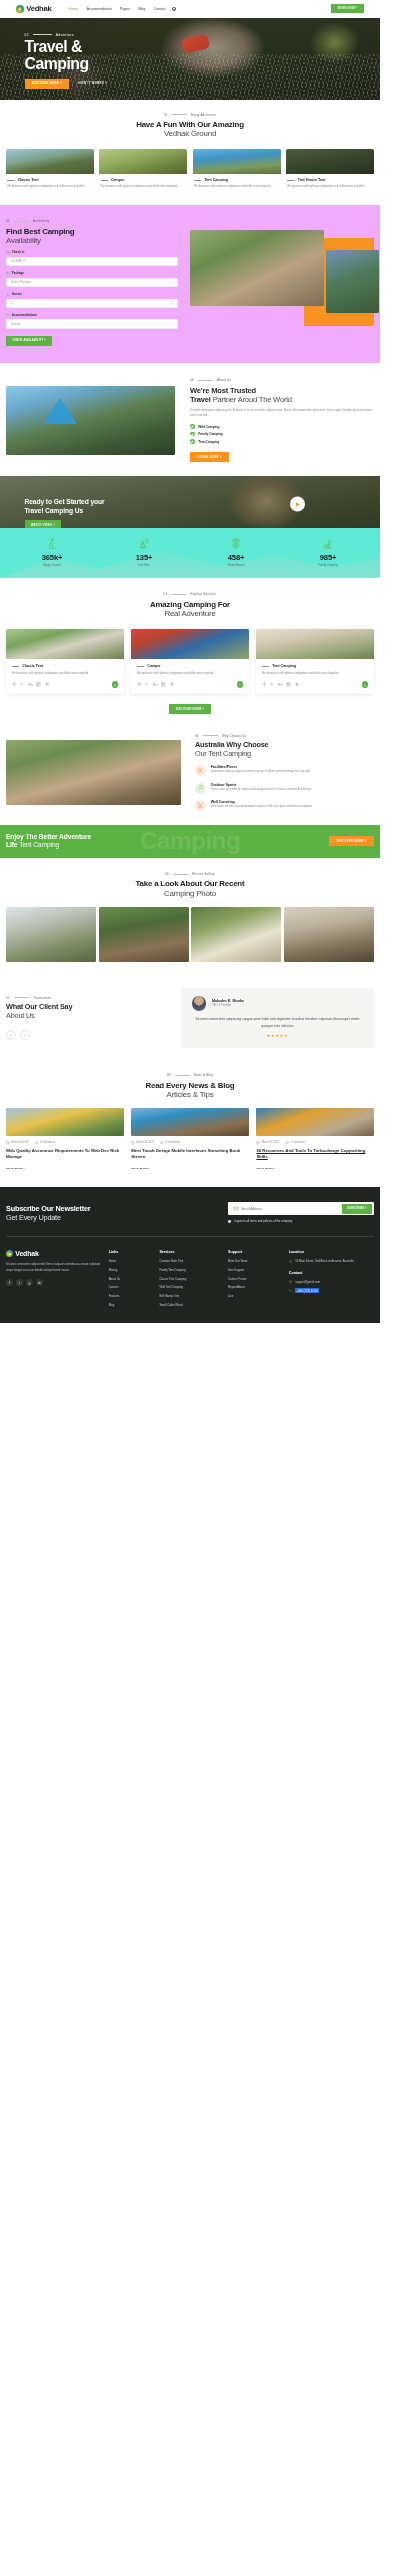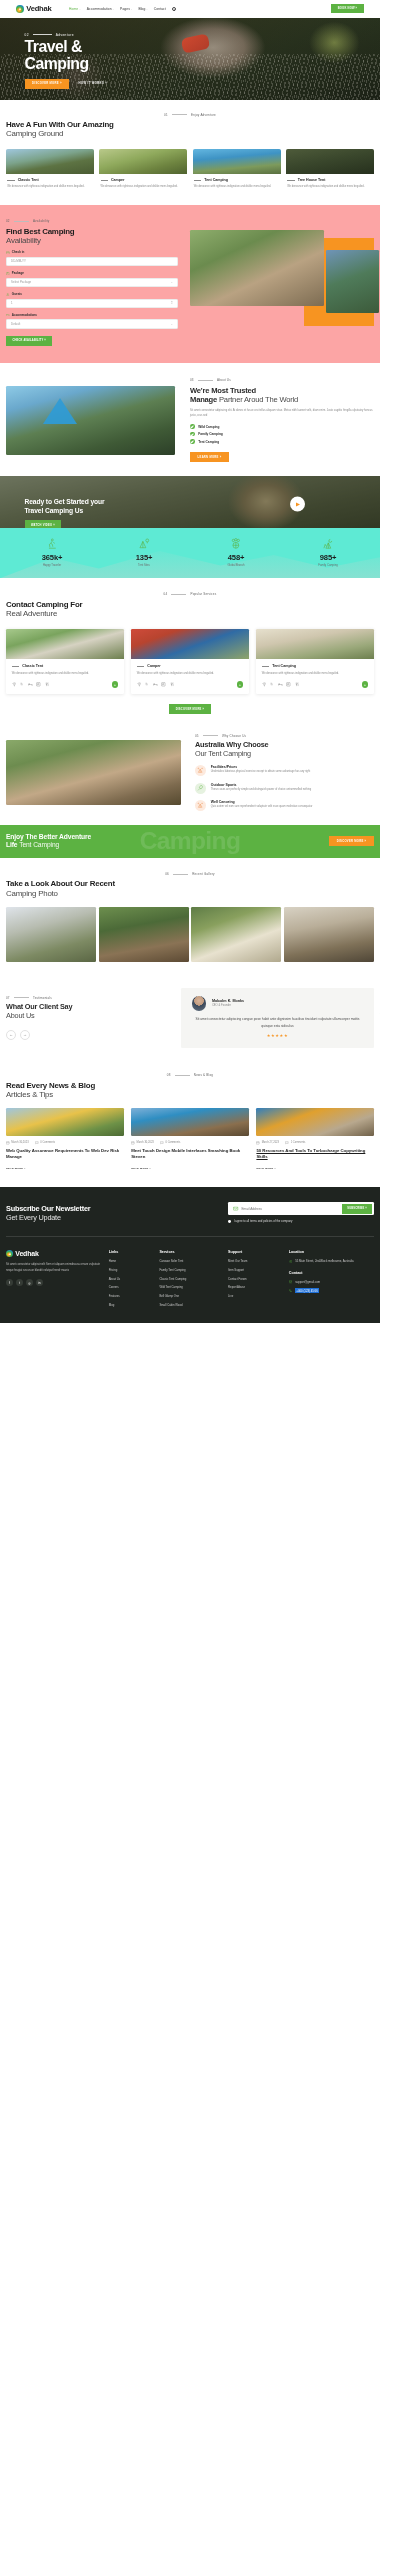--- a/index.html
+++ b/index.html
@@ -41,21 +41,21 @@
     background:linear-gradient(150deg,#e0452a,#b62f1c);opacity:.85;transform:rotate(-12deg)}
   .hero-content{position:relative;padding:15px 0 0 24.5px;z-index:3}
   .eyebrow{display:flex;align-items:center;gap:4.1px;color:#fff;font-size:3.2px;letter-spacing:0.4px;margin-bottom:2.3px}
   .eyebrow .rule{width:18.7px;height:0.6px;background:rgba(255,255,255,.8)}
   .hero h1{color:#fff;font-size:15.8px;line-height:1.07;font-weight:bold;letter-spacing:-0.5px}
   .hero-btns{display:flex;align-items:center;gap:9.3px;margin-top:6.4px}
   .btn-orange{background:#f79421;color:#fff;border:none;font-size:2.7px;font-weight:bold;letter-spacing:0.3px;padding:3.5px 7.6px;cursor:pointer}
   .link-white{color:#fff;font-size:2.7px;font-weight:bold;letter-spacing:0.4px;text-decoration:none}
 
   
-  .sec-head{}
+  .sec-head{text-align:center}
   .sec-eyebrow{display:flex;align-items:center;justify-content:center;gap:4.1px;font-size:3px;color:#666;letter-spacing:0.2px;margin-bottom:3.5px}
   .sec-eyebrow .rule{width:15px;height:0.6px;background:#bdbdbd}
   .sec-head h2{font-size:7.9px;font-weight:bold;line-height:1.18;color:#1d1d1d;letter-spacing:-0.2px}
   .sec-head h2 .thin{display:block;font-weight:300;color:#4a4a4a}
   .sec-left{text-align:left}
   .sec-left .sec-eyebrow{justify-content:flex-start}
 
   
   .ground{padding:13px 0 15px}
   .cards4{display:grid;grid-template-columns:repeat(4,1fr);gap:5.3px;margin-top:10px}
@@ -64,21 +64,21 @@
   .t2{background:linear-gradient(165deg,#b9c98a 0%,#8fa95c 40%,#6e8440 70%,#50632f 100%)}
   .t3{background:linear-gradient(175deg,#63b6e0 0%,#3e93c4 35%,#7d9a5c 70%,#5a7040 100%)}
   .t4{background:linear-gradient(170deg,#4e5b3a 0%,#3a472c 45%,#26301d 100%)}
   .gcard .body{padding:4.7px 1.2px 0}
   .ttl-row{display:flex;align-items:center;gap:2.9px;margin-bottom:2.9px}
   .ttl-row .rule{width:7.6px;height:0.6px;background:#8a8a8a}
   .ttl-row .ttl{font-size:3.6px;font-weight:bold;color:#1d1d1d}
   .gcard p{font-size:2.6px;line-height:1.85;color:#8a8a8a}
 
   
-  .avail{background:#fca5a5;padding:14px 0 17.5px;position:relative}
+  .avail{background:#f0abfc;padding:14px 0 17.5px;position:relative}
   .avail-grid{display:grid;grid-template-columns:172px 1fr;gap:11.7px;align-items:start}
   .field-label{display:flex;align-items:center;gap:2.3px;font-size:3px;font-weight:bold;color:#2b2b2b;margin:5.3px 0 2.3px}
   .fico{width:3.5px;height:3.5px;flex:0 0 auto;color:#5cb242}
   .fld{height:9.3px;background:#fff;border:0.6px solid #ececec;border-radius:1.2px;display:flex;align-items:center;
     padding:0 4.1px;font-size:2.9px;color:#9a9a9a;width:100%;position:relative}
   .fld .chev{margin-left:auto;font-size:2.9px;color:#aaa}
   .fld .spin{margin-left:auto;font-size:2.3px;color:#bbb;line-height:.8}
   .check-btn{margin-top:7px;background:#5cb242;color:#fff;border:none;font-size:2.6px;font-weight:bold;
     letter-spacing:0.2px;padding:3.5px 6.4px;cursor:pointer}
   .avail-media{position:relative;height:105px;margin-top:10.5px}
@@ -279,21 +279,21 @@
 
   <div class="ground">
     <div class="wrap">
       <div class="sec-head">
         <div class="sec-eyebrow">
           <span>01</span>
           <span class="rule"></span>
           <span>Enjoy Adventure</span>
         </div>
         <h2><span>Have A Fun With Our Amazing</span>
-          <span class="thin">Camping Ground</span></h2>
+          <span class="thin">Vedhak Ground</span></h2>
       </div>
       <div class="cards4">
         <div class="gcard">
           <div class="thumb t1"></div>
           <div class="body">
             <div class="ttl-row">
                 <span class="rule"></span>
                 <span class="ttl">Classic Tent</span>
               </div>
             <p>We denounce with righteous indignation and dislike mens beguiled.</p>
@@ -412,21 +412,21 @@
           <div class="tent"></div>
         </div>
       <div>
         <div class="sec-eyebrow" style="justify-content:flex-start">
           <span>03</span>
           <span class="rule"></span>
           <span>About Us</span>
         </div>
         <h2>
           <span>We're Most Trusted</span><br>
-          <span>Manage</span><span class="thin"> Partner Aroud The World</span>
+          <span>Travel</span><span class="thin"> Partner Aroud The World</span>
         </h2>
         <p class="lead">Sit amet consectetur adipiscing elit. At donec et fusce orci tellus aliquam vitae. Metus nibh laoreet velit, diam enim. Justo sagittis fringilla uIputatey honcus justo, cras sed</p>
         <div class="tick-list">
           <div class="tick">
               <span class="dot"></span>
               <span>Wild Camping</span>
             </div>
           <div class="tick">
               <span class="dot"></span>
               <span>Family Camping</span>
@@ -502,21 +502,21 @@
   </div>
 
   <div class="services">
     <div class="wrap">
       <div class="sec-head">
         <div class="sec-eyebrow">
           <span>04</span>
           <span class="rule"></span>
           <span>Popular Services</span>
         </div>
-        <h2><span>Contact Camping For</span>
+        <h2><span>Amazing Camping For</span>
           <span class="thin">Real Adventure</span></h2>
       </div>
       <div class="cards3">
         <div class="scard">
           <div class="thumb s1"></div>
           <div class="sbody">
             <div class="ttl-row">
                 <span class="rule"></span>
                 <span class="ttl">Classic Tent</span>
               </div>

